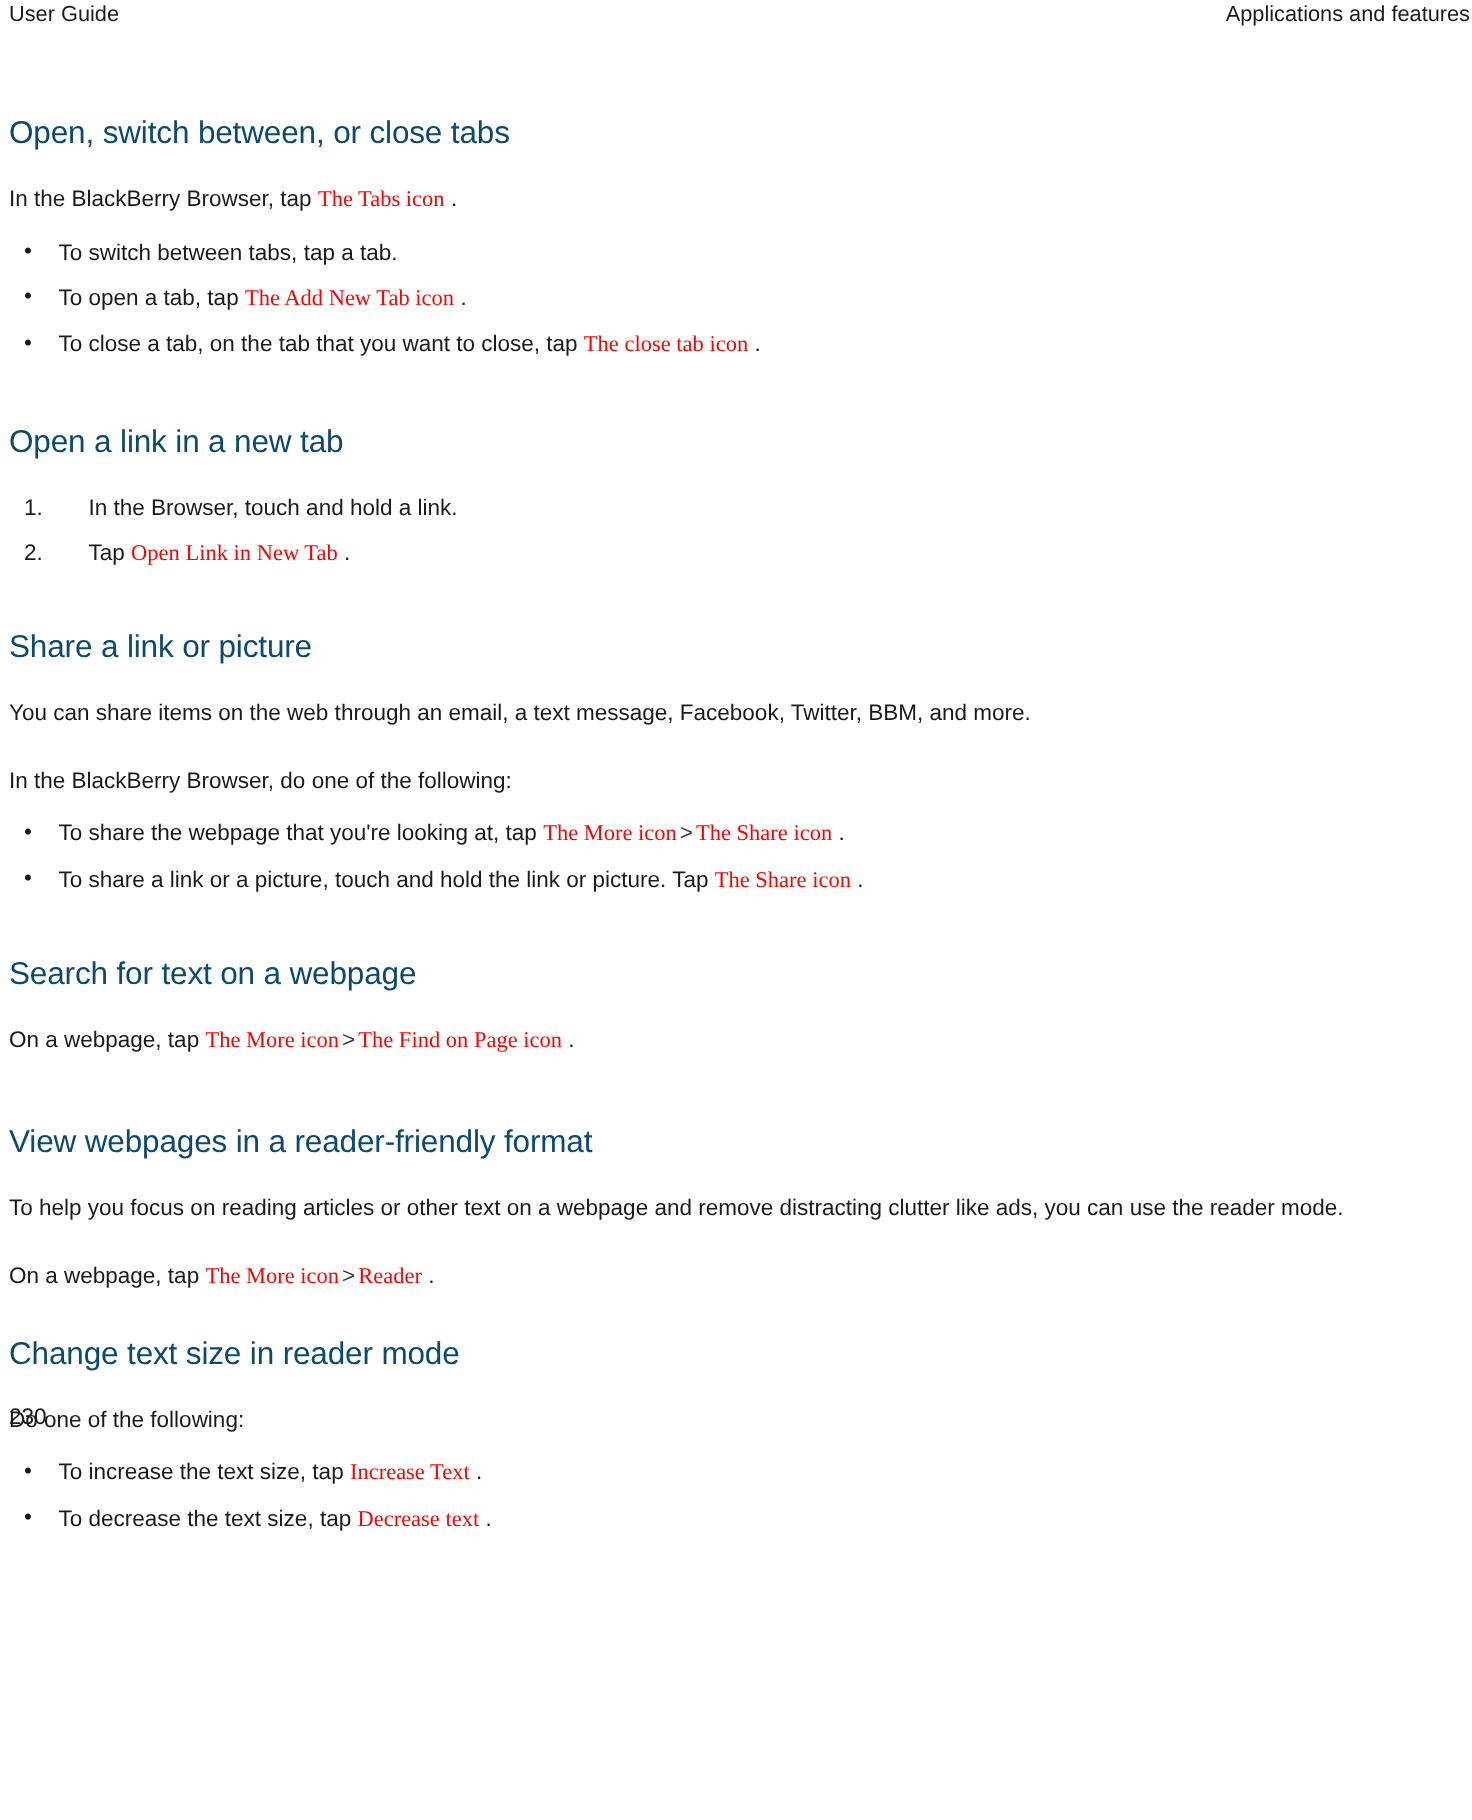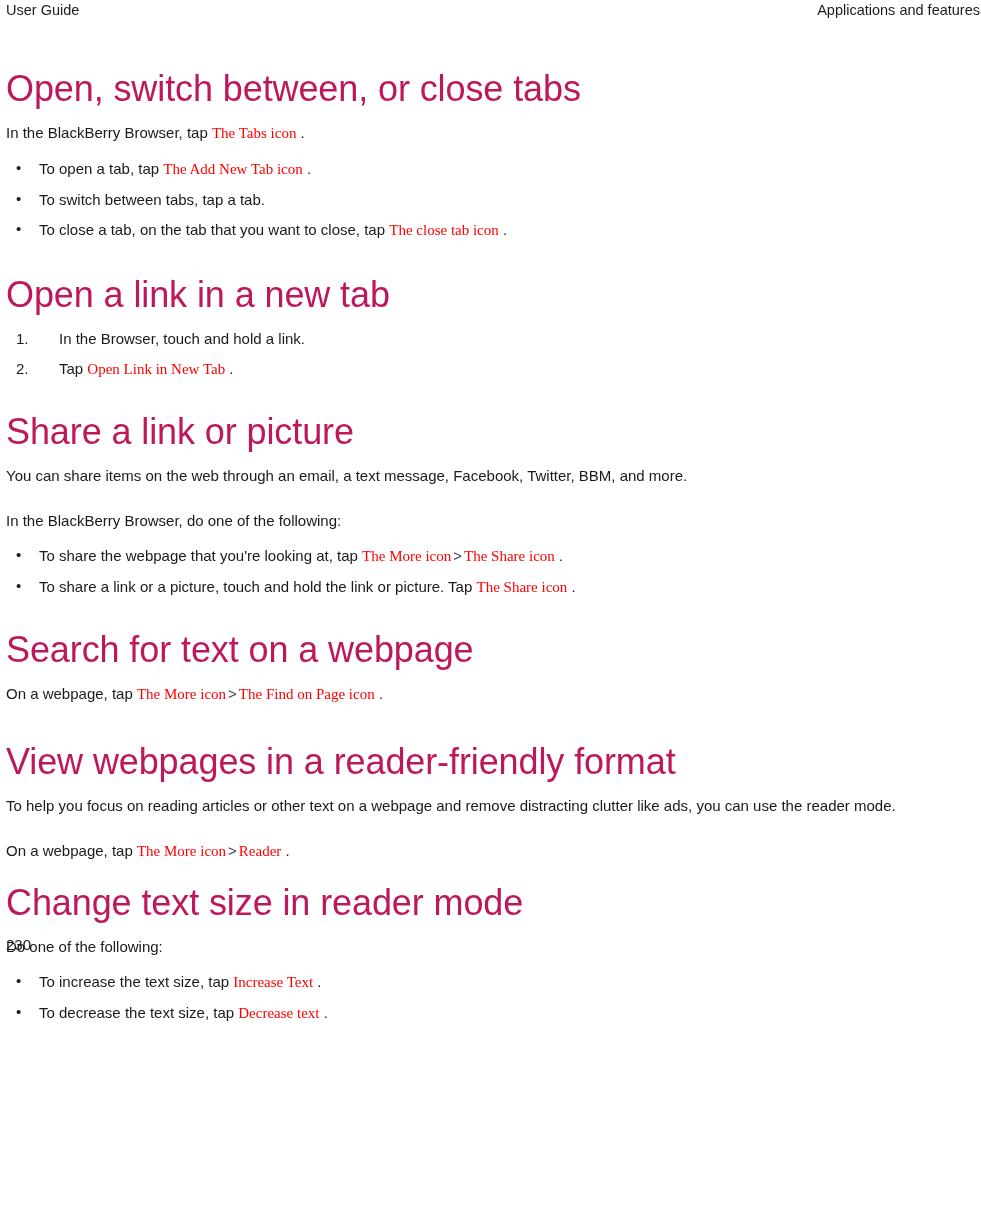--- a/index.html
+++ b/index.html
@@ -45,26 +45,26 @@
 
   
   .content {
     position: absolute;
     top: 72px;
     left: 6px;
     right: 4px;
   }
 
   h1.section-title {
-    font-size: 36px;
+    font-size: 21px;
     font-weight: 300;
     line-height: 34px;
     letter-spacing: -0.1px;
     margin: 0 0 16px 0;
-    color: #be185d;
+    color: #0c4a6e;
   }
   h1.section-title.tight-top { margin-top: 0; }
 
   .block-spacer-lg { height: 26px; }
   .block-spacer-md { height: 18px; }
   .block-spacer-sm { height: 10px; }
 
   p.para {
     font-size: 15px;
     line-height: 21px;
@@ -144,22 +144,22 @@
     <span class="hdr-right">Applications and features</span>
   </div>
 
   <div class="content">
 
     <h1 class="section-title tight-top">Open, switch between, or close tabs</h1>
 
     <p class="para"><span>In the BlackBerry Browser, tap </span><span class="uilink">The Tabs icon</span><span> .</span></p>
 
     <ul class="bullets">
+      <li class="bullet"><span> To switch between tabs, tap a tab.</span></li>
       <li class="bullet"><span>To open a tab, tap </span><span class="uilink">The Add New Tab icon</span><span> .</span></li>
-      <li class="bullet"><span> To switch between tabs, tap a tab.</span></li>
       <li class="bullet"><span>To close a tab, on the tab that you want to close, tap </span><span class="uilink">The close tab icon</span><span> .</span></li>
     </ul>
 
     <div class="block-spacer-sm"></div>
 
 
     <div class="block-spacer-md"></div>
 
     <h1 class="section-title">Open a link in a new tab</h1>
 

